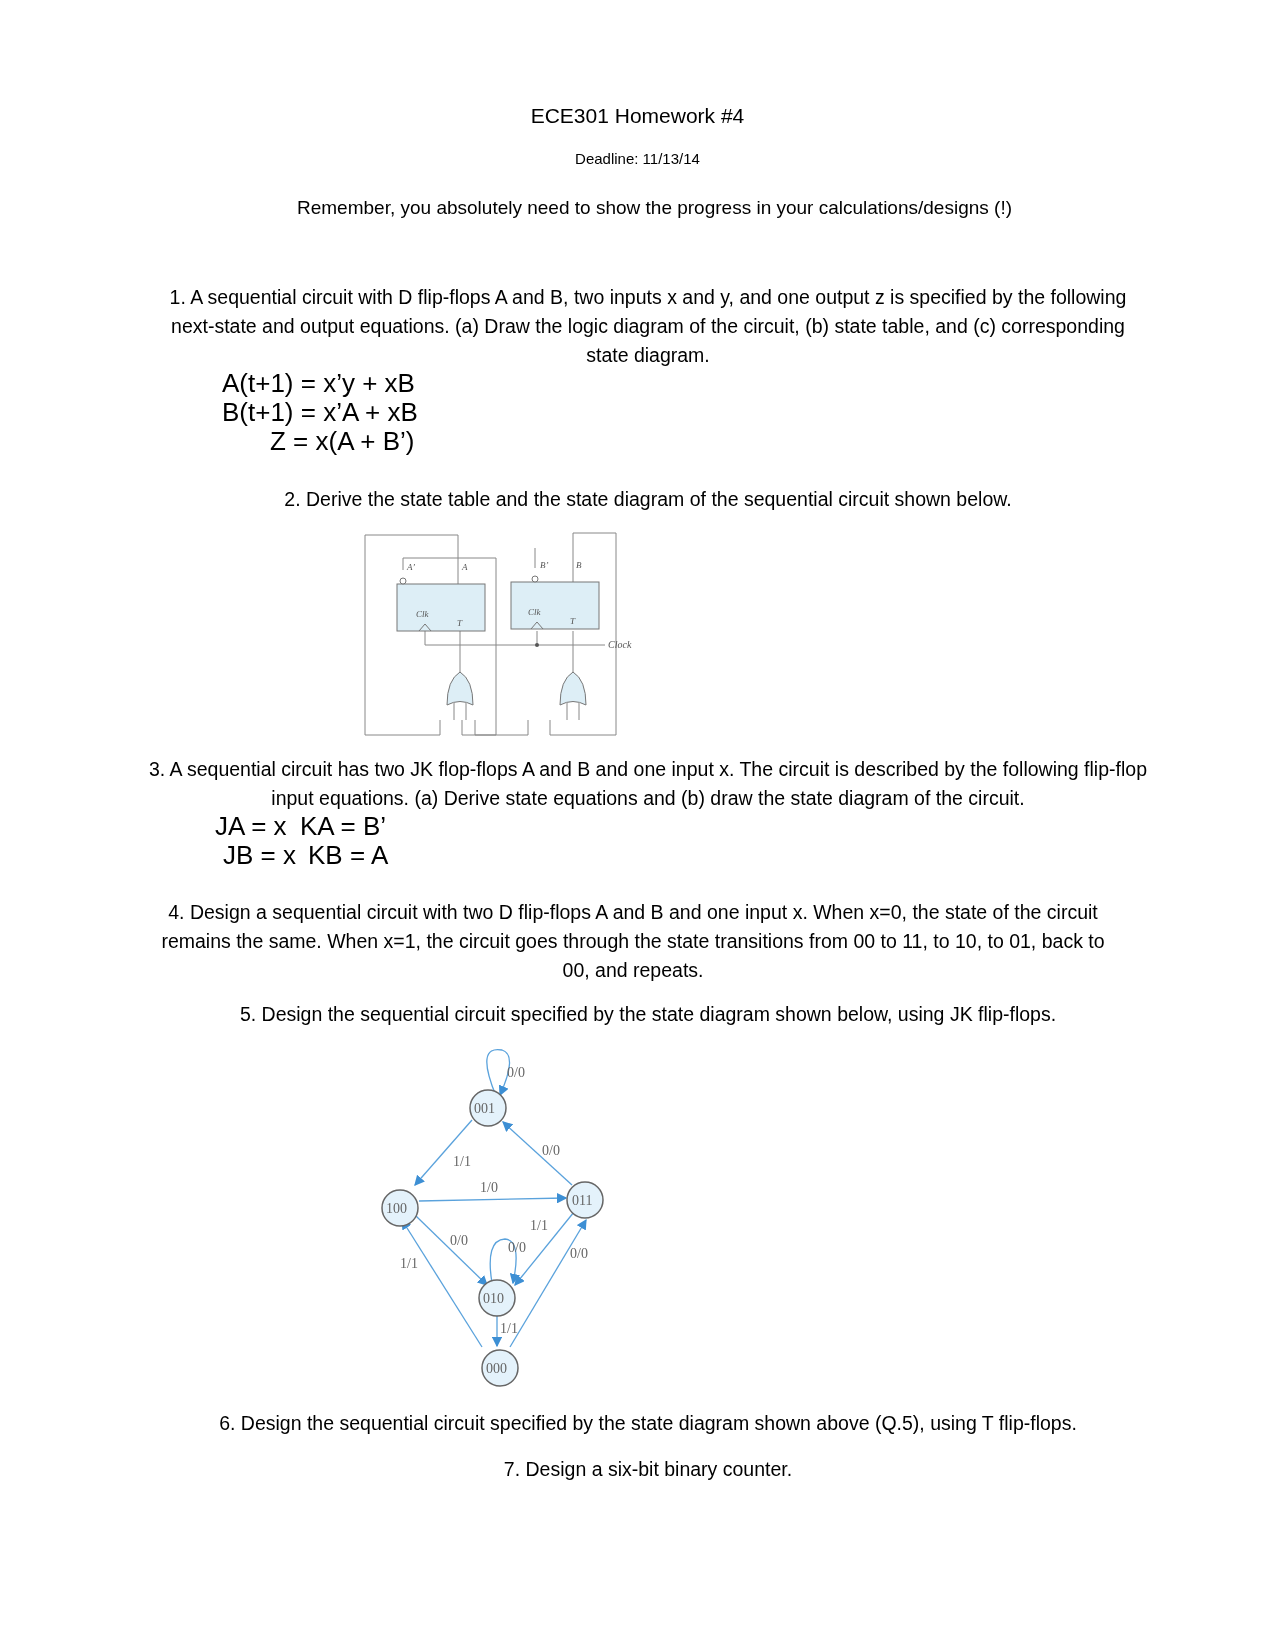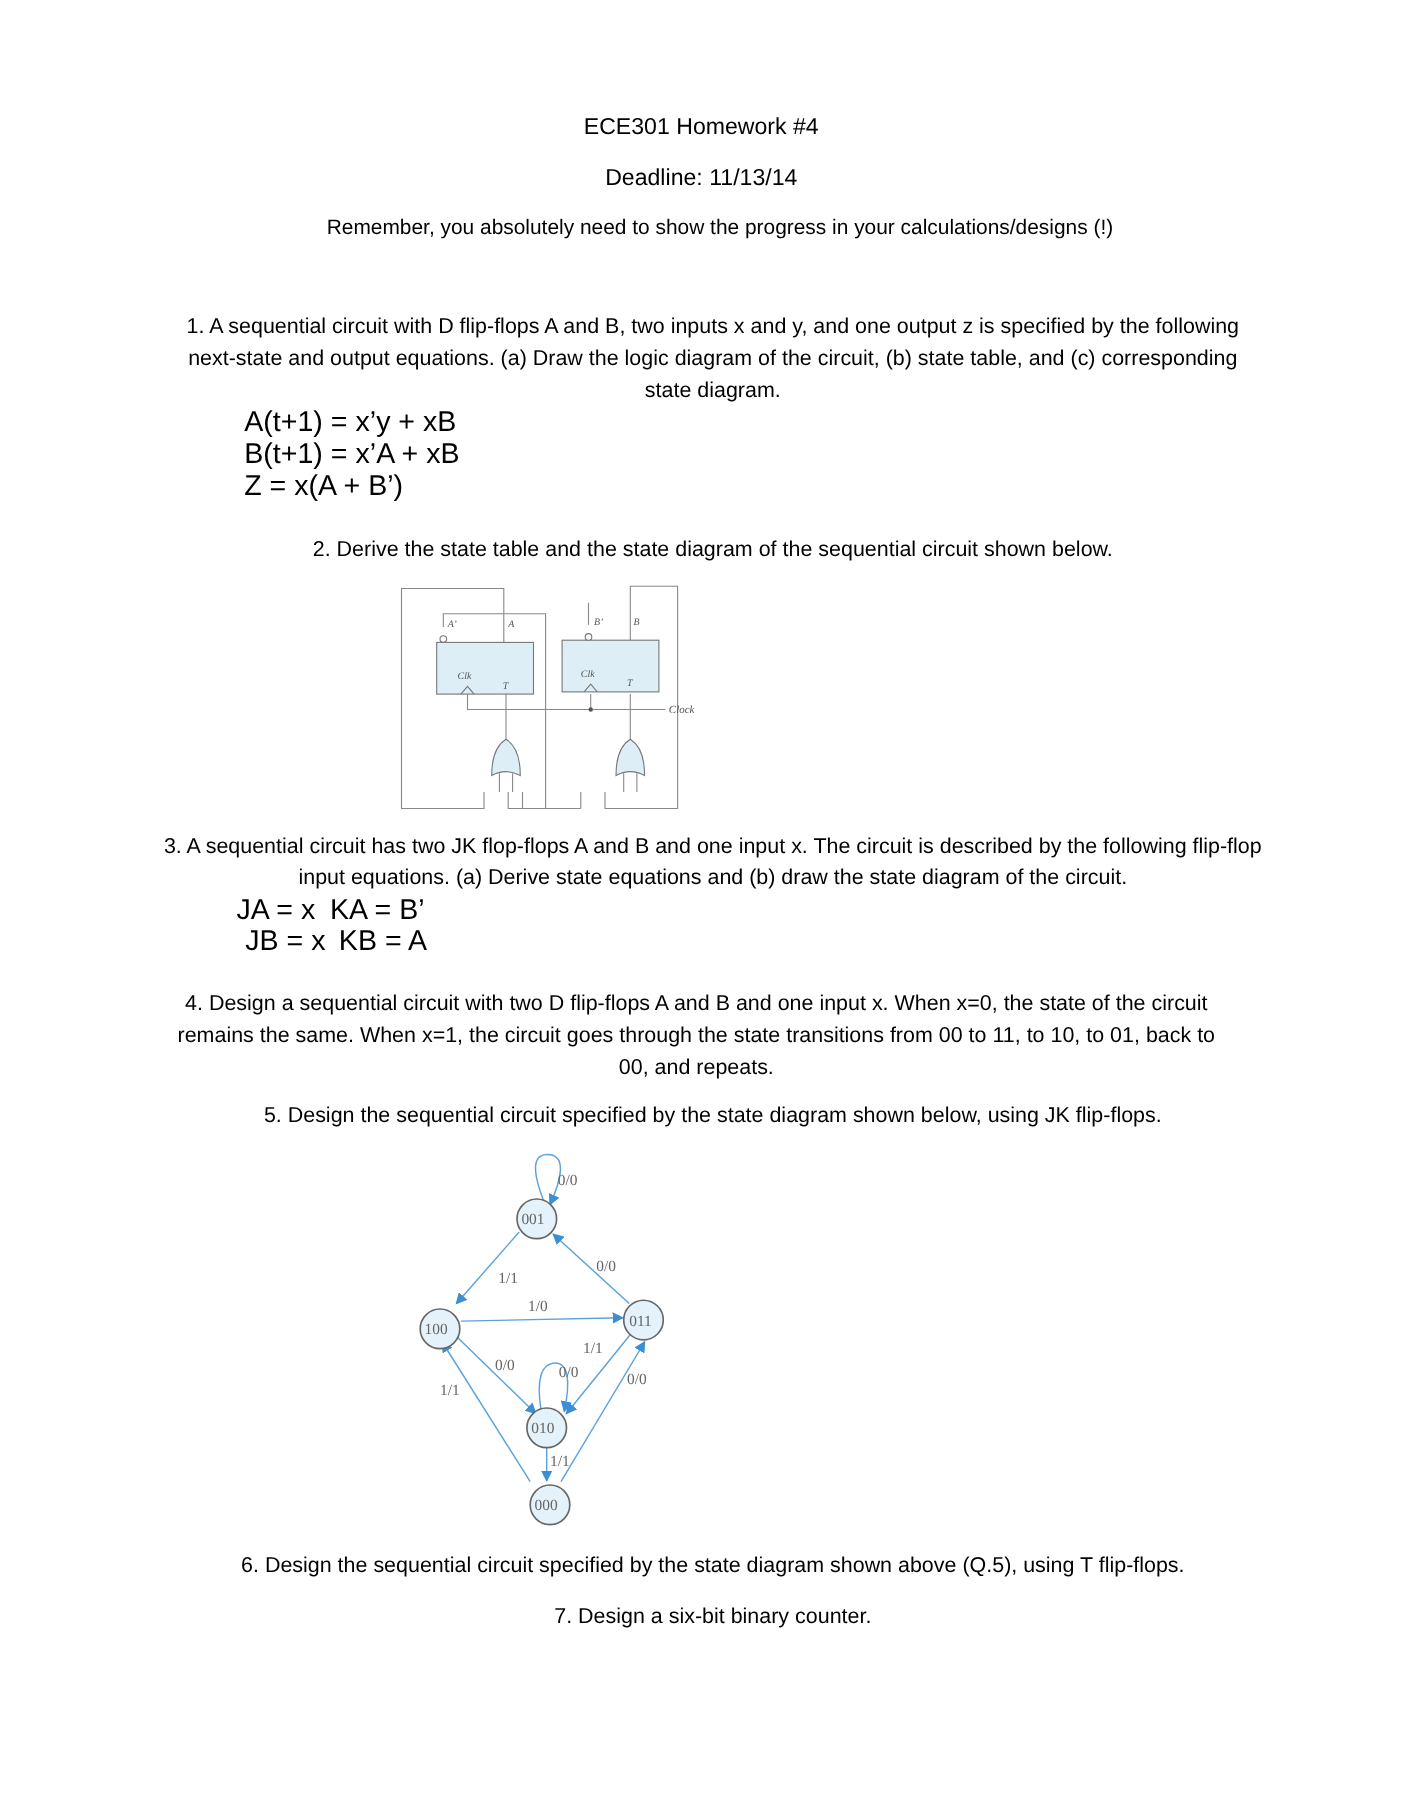--- a/index.html
+++ b/index.html
@@ -1,38 +1,38 @@
 <!DOCTYPE html>
 <html><head>
 <meta charset="utf-8">
 <style>
   html, body { margin: 0; padding: 0; background: #ffffff; }
   body { width: 1275px; height: 1650px; position: relative; font-family: "Liberation Sans", sans-serif; color: #000; overflow: hidden; }
   .center { position: absolute; left: 0; width: 1275px; text-align: center; font-weight: normal; }
   .title { top: 104px; font-size: 21px; }
-  .deadline { top: 150px; font-size: 21px; }
+  .deadline { top: 150px; font-size: 15px; }
   .remember { top: 197px; font-size: 19px; padding-left: 17px; }
   .para { position: absolute; left: 148px; width: 1000px; font-size: 19.5px; line-height: 29px; text-align: center; }
   .eq { position: absolute; left: 222px; font-size: 26px; line-height: 29px; }
   .eq span { display: inline-block; }
   svg { position: absolute; }
   .ital { font-family: "Liberation Serif", serif; font-style: italic; fill: #555; }
   .st { font-family: "Liberation Serif", serif; fill: #666; font-size: 14px; }
 </style>
 </head>
 <body>
 
 <div class="center title">ECE301 Homework #4</div>
 <div class="center deadline">Deadline:  11/13/14</div>
 <div class="center remember">Remember, you absolutely need to show the progress in your calculations/designs (!)</div>
 
 <div class="para" style="top:283px;">1. A sequential circuit with D flip-flops A and B, two inputs x and y, and one output z is specified by the following next-state and output equations. (a) Draw the logic diagram of the circuit, (b) state table, and (c) corresponding state diagram.</div>
 <div class="eq" style="top:369px;">A(t+1) = x’y + xB</div>
 <div class="eq" style="top:398px;">B(t+1) = x’A + xB</div>
-<div class="eq" style="top:427px;">Z = x(A + B’)</div>
+<div class="eq" style="top:427px;margin-left:48px;">Z = x(A + B’)</div>
 
 <div class="para" style="top:485px;">2. Derive the state table and the state diagram of the sequential circuit shown below.</div>
 
 <svg style="left:360px;top:530px;" width="290" height="210" viewBox="0 0 290 210">
   <g stroke="#888" stroke-width="1" fill="none">
 
     <polyline points="98,54 98,5 5,5 5,205 80,205 80,190"></polyline>
 
     <polyline points="43,40 43,28 136,28 136,205 102,205 102,190"></polyline>
 

